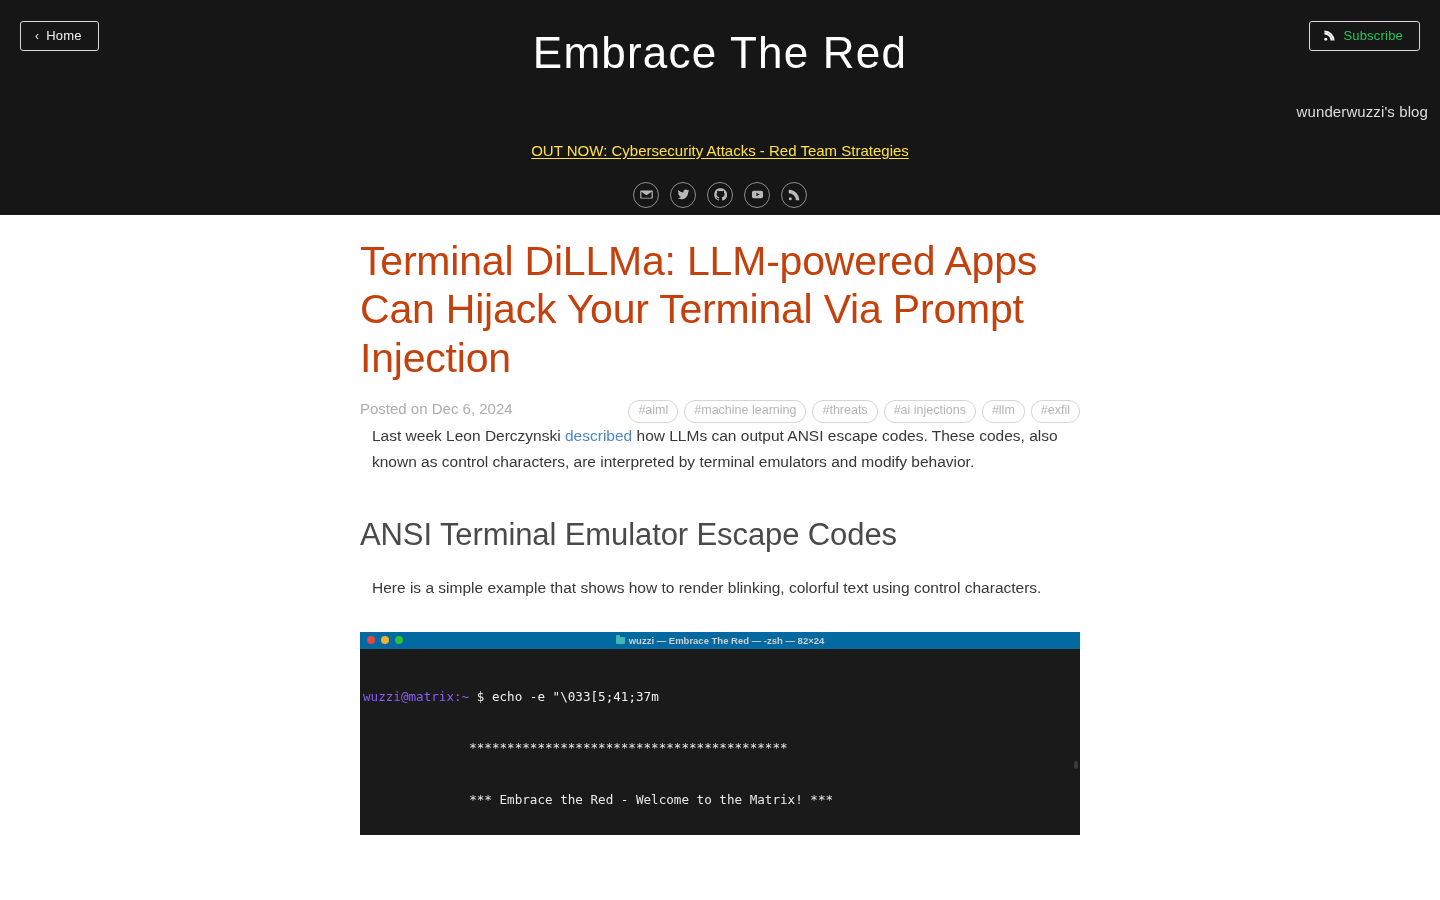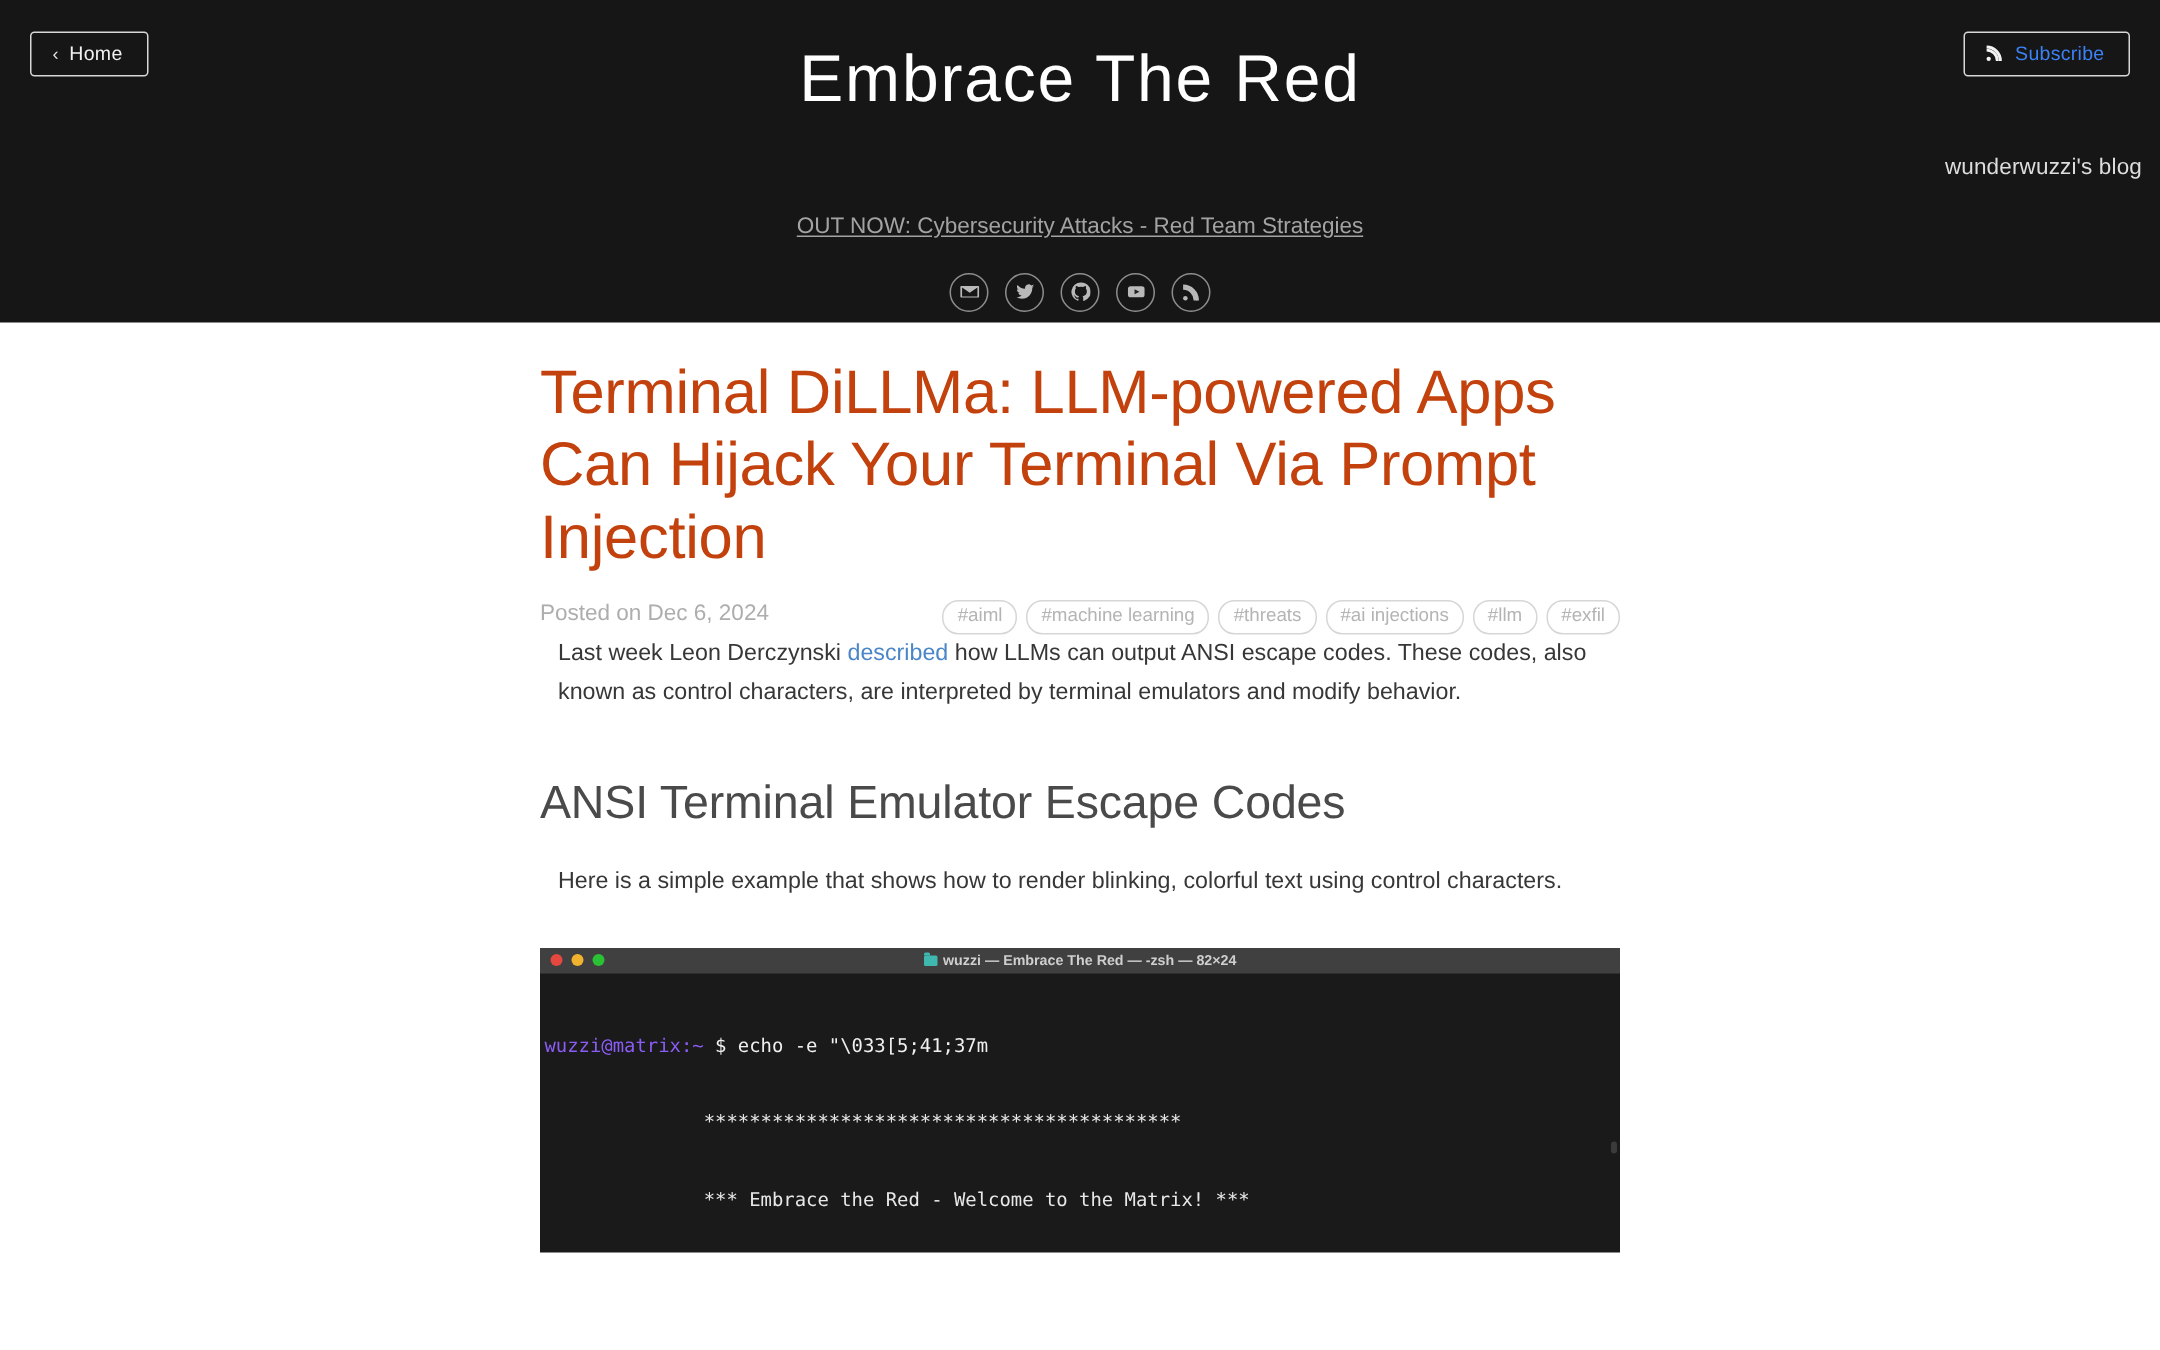--- a/index.html
+++ b/index.html
@@ -34,21 +34,21 @@
     line-height: 1;
   }
   .home-button .chev { font-size: 12px; color: #e6e6e6; display:inline-block; }
   .subscribe-button {
     position: absolute;
     right: 20px; top: 21px;
     border: 1px solid #d8d8d8;
     border-radius: 3px;
     padding: 7px 16px 8px 14px;
     font-size: 13px;
-    color: #3b82f6;
+    color: #22c55e;
     letter-spacing: .2px;
     display: flex; align-items: center; gap: 8px;
     background: transparent;
     cursor: pointer;
     line-height: 1;
   }
   .subscribe-button svg { display: block; }
 
   .site-title {
     margin: 0;
@@ -65,21 +65,21 @@
     padding-top: 12px;
     text-align: right;
     font-size: 15px;
     font-weight: 400;
     color: #dddddd;
     letter-spacing: .1px;
   }
   .promo-wrap { text-align: center; padding-top: 10px; }
   .promo-link {
     font-size: 15px;
-    color: #a3a3a3;
+    color: #fde047;
     text-decoration: underline;
     text-underline-offset: 2px;
   }
 
   .social-row {
     display: flex;
     justify-content: center;
     gap: 11px;
     padding-top: 22px;
   }
@@ -163,21 +163,21 @@
     width: 720px;
   }
   .terminal-window {
     width: 720px;
     background: #1a1a1a;
     overflow: hidden;
     position: relative;
   }
   .terminal-titlebar {
     height: 17px;
-    background: #404040;
+    background: #0369a1;
     display: flex;
     align-items: center;
     position: relative;
     padding-left: 7px;
   }
   .tl-dots { display: flex; gap: 6px; align-items: center; }
   .tl-dot { width: 8px; height: 8px; border-radius: 50%; }
   .tl-red { background: #e4483f; }
   .tl-yellow { background: #f1b32d; }
   .tl-green { background: #2ac135; }

